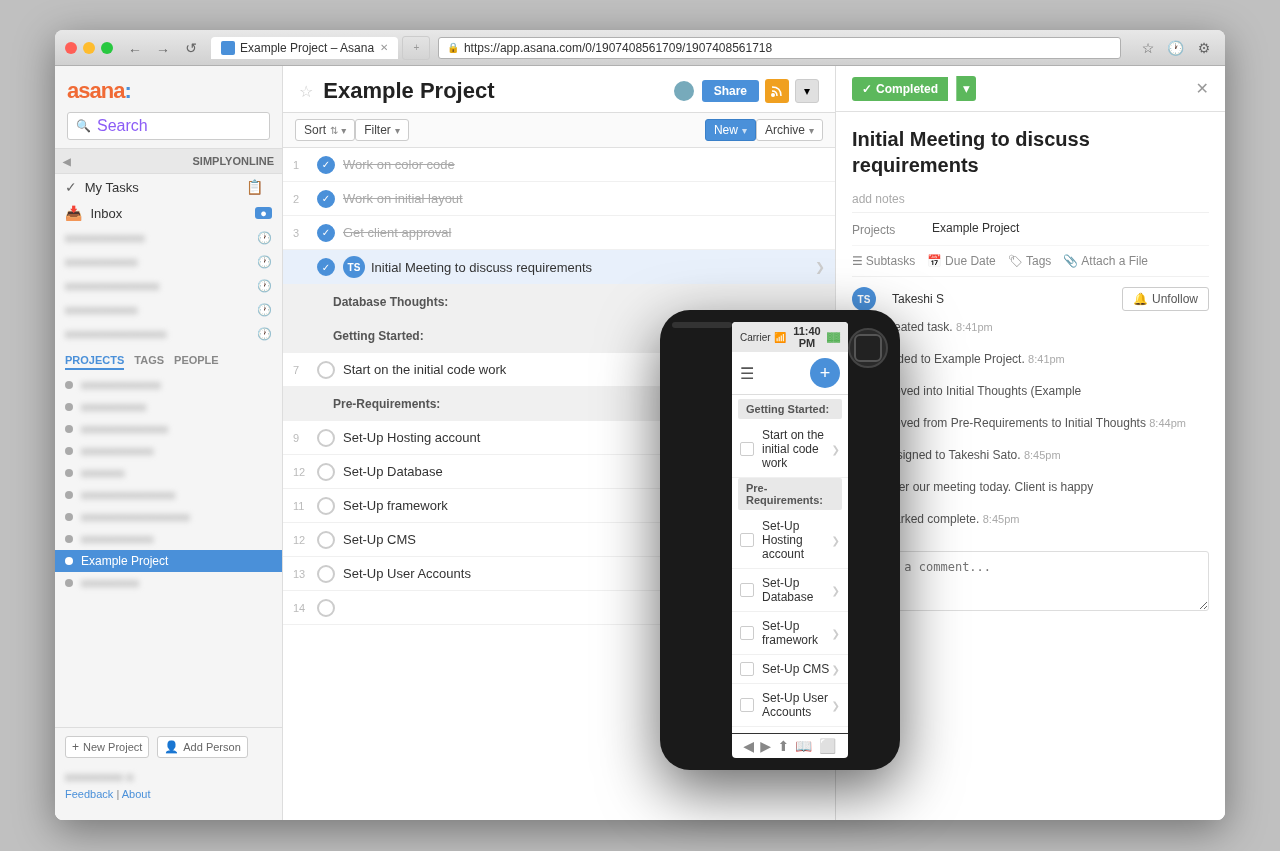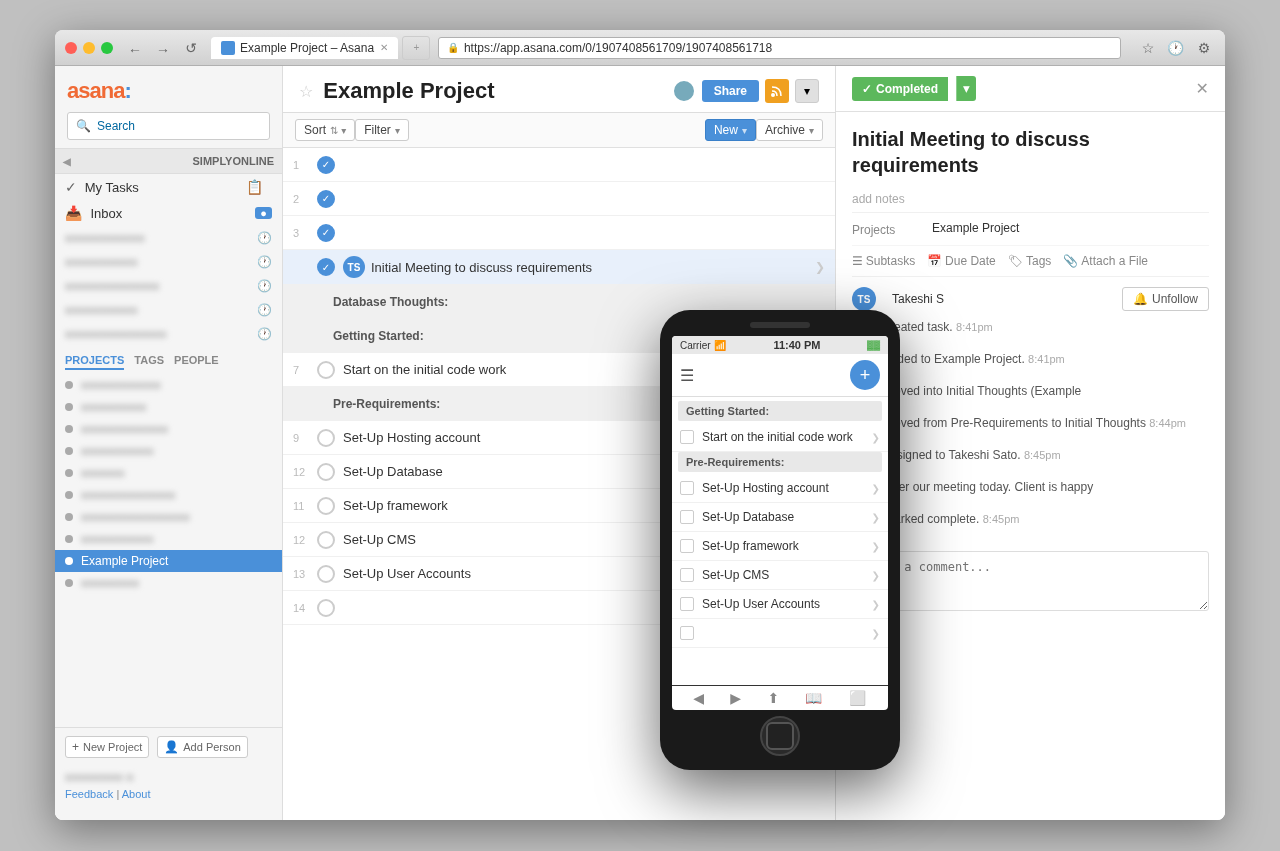--- a/index.html
+++ b/index.html
@@ -102,21 +102,21 @@
     .activity-section { padding: 10px 0; }
     .activity-entry { display: flex; align-items: flex-start; margin-bottom: 8px; }
     .activity-avatar { width: 24px; height: 24px; border-radius: 50%; background: #4a90d9; color: white; font-size: 10px; display: flex; align-items: center; justify-content: center; margin-right: 8px; flex-shrink: 0; font-weight: bold; }
     .activity-text { flex: 1; font-size: 12px; color: #555; line-height: 1.4; }
     .activity-time { font-size: 11px; color: #aaa; }
     .activity-comment { width: 100%; min-height: 60px; border: 1px solid #ddd; border-radius: 3px; padding: 8px; font-size: 12px; resize: vertical; margin-top: 8px; color: #333; }
     .unfollow-btn { background: white; border: 1px solid #ccc; border-radius: 3px; padding: 4px 10px; font-size: 12px; color: #555; cursor: pointer; display: flex; align-items: center; gap: 4px; }
 
     
     .phone-overlay { position: absolute; top: 310px; left: 660px; width: 240px; height: 460px; z-index: 100; }
-    .phone-body { width: 240px; height: 460px; background: #1a1a1a; border-radius: 30px; box-shadow: 0 20px 60px rgba(0,0,0,0.6); padding: 12px; display: flex; flex-direction: column; }
+    .phone-body { width: 240px; height: 460px; background: #1a1a1a; border-radius: 30px; box-shadow: 0 20px 60px rgba(0,0,0,0.6); padding: 12px; display: flex; flex-direction: row; }
     .phone-speaker { width: 60px; height: 6px; background: #333; border-radius: 3px; margin: 0 auto 8px; }
     .phone-screen { flex: 1; background: white; border-radius: 4px; overflow: hidden; display: flex; flex-direction: column; }
     .phone-status-bar { display: flex; justify-content: space-between; align-items: center; padding: 3px 8px; background: #e8e8e8; font-size: 10px; color: #333; }
     .phone-time { font-size: 11px; font-weight: bold; }
     .phone-battery { font-size: 9px; color: #4a4; }
     .phone-nav { display: flex; align-items: center; padding: 6px 8px; border-bottom: 1px solid #ddd; }
     .phone-menu-icon { font-size: 16px; color: #555; margin-right: 8px; cursor: pointer; }
     .phone-add-btn { width: 30px; height: 30px; border-radius: 50%; background: #4a90d9; color: white; border: none; font-size: 18px; cursor: pointer; display: flex; align-items: center; justify-content: center; margin-left: auto; }
     .phone-content { flex: 1; overflow-y: auto; padding: 4px 0; }
     .phone-section-header { background: #e8e8e8; padding: 4px 8px; font-size: 11px; color: #555; font-weight: bold; display: flex; align-items: center; gap: 4px; border-radius: 2px; margin: 0 6px 2px; }
@@ -172,21 +172,21 @@
     </div>
   </div>
 
   <div class="app-body">
 
     <div class="sidebar">
       <div class="sidebar-header">
         <div class="asana-logo">asana<span>:</span></div>
         <div class="search-box">
           <span style="color:#ccc;margin-right:6px;font-size:12px;">🔍</span>
-          <span style="color:#0369a1;font-size:12px;">Search</span>
+          <span style="color:#8b5cf6;font-size:16px;">Search</span>
         </div>
       </div>
 
       <div class="sidebar-org">
         <span class="chevron">◀</span>
         <span>SIMPLYONLINE</span>
       </div>
 
       <div class="sidebar-item">
         <span class="item-icon">✓</span>
@@ -332,30 +332,33 @@
           <span>Archive</span>
           <span class="arrow">▾</span>
         </button>
       </div>
 
       <div class="task-list">
 
         <div class="task-row">
           <span class="task-number">1</span>
           <div class="task-check completed">✓</div>
+          <span class="task-name completed-task">Work on color code</span>
         </div>
 
         <div class="task-row">
           <span class="task-number">2</span>
           <div class="task-check completed">✓</div>
+          <span class="task-name completed-task">Work on initial layout</span>
         </div>
 
         <div class="task-row">
           <span class="task-number">3</span>
           <div class="task-check completed">✓</div>
+          <span class="task-name completed-task">Get client approval</span>
         </div>
 
         <div class="task-row selected">
           <span class="task-number"></span>
           <div class="task-check completed">✓</div>
           <div class="task-avatar">TS</div>
           <span class="task-name">Initial Meeting to discuss requirements</span>
           <span class="task-arrow">❯</span>
         </div>
 

